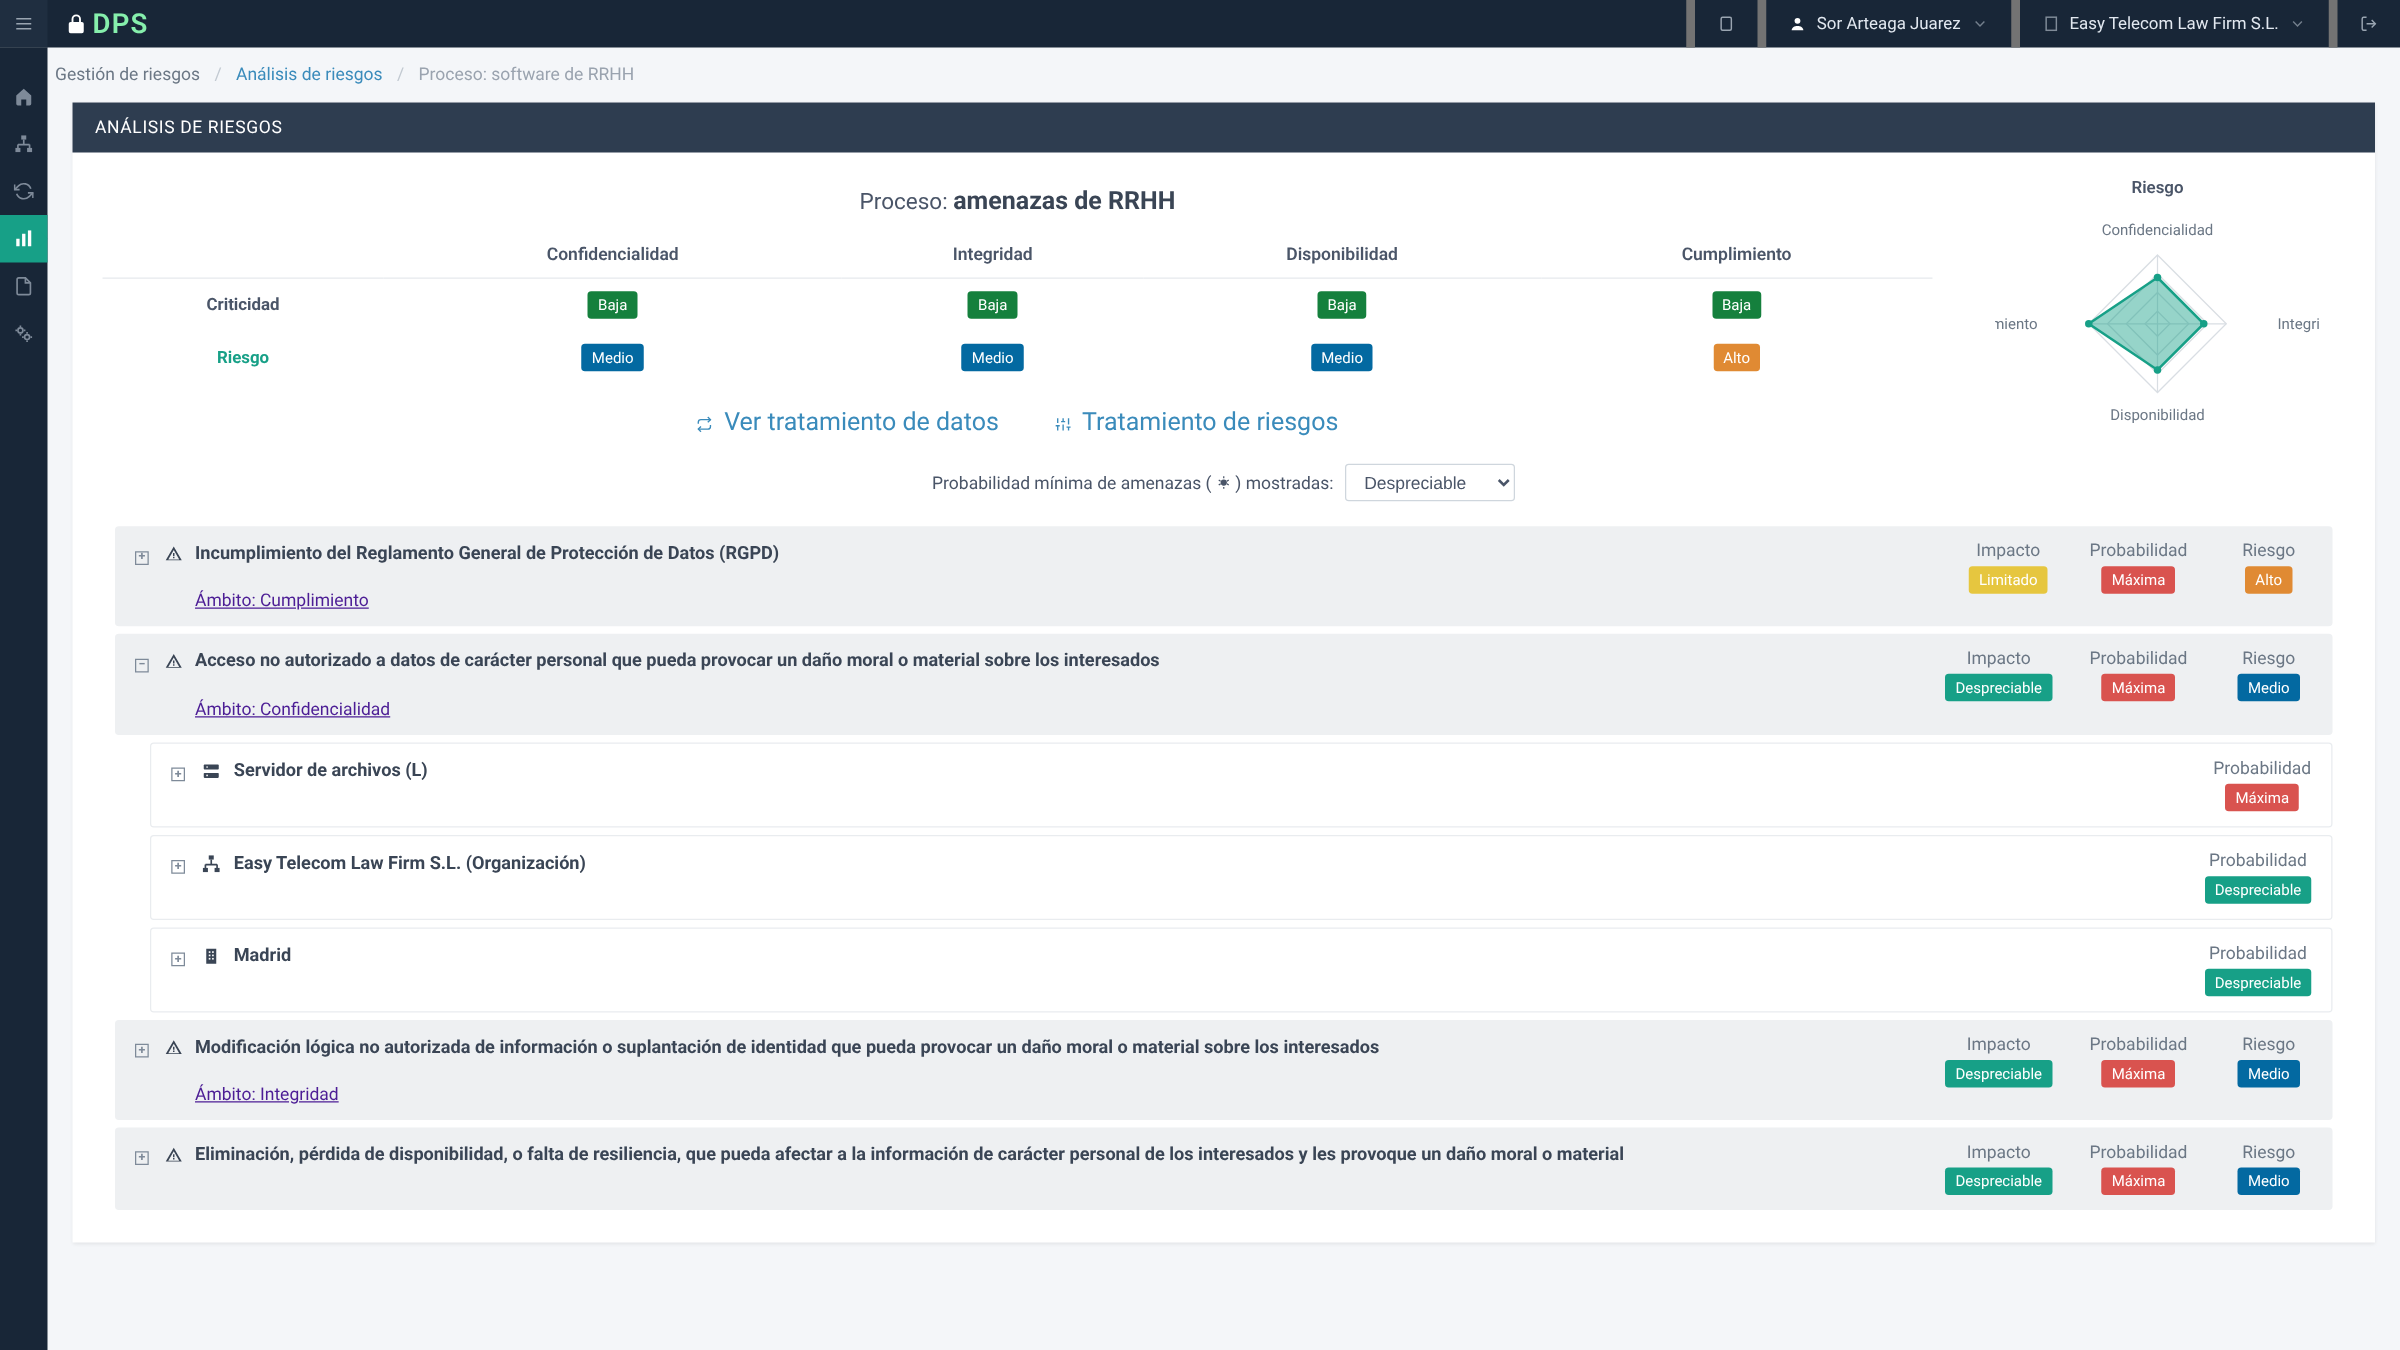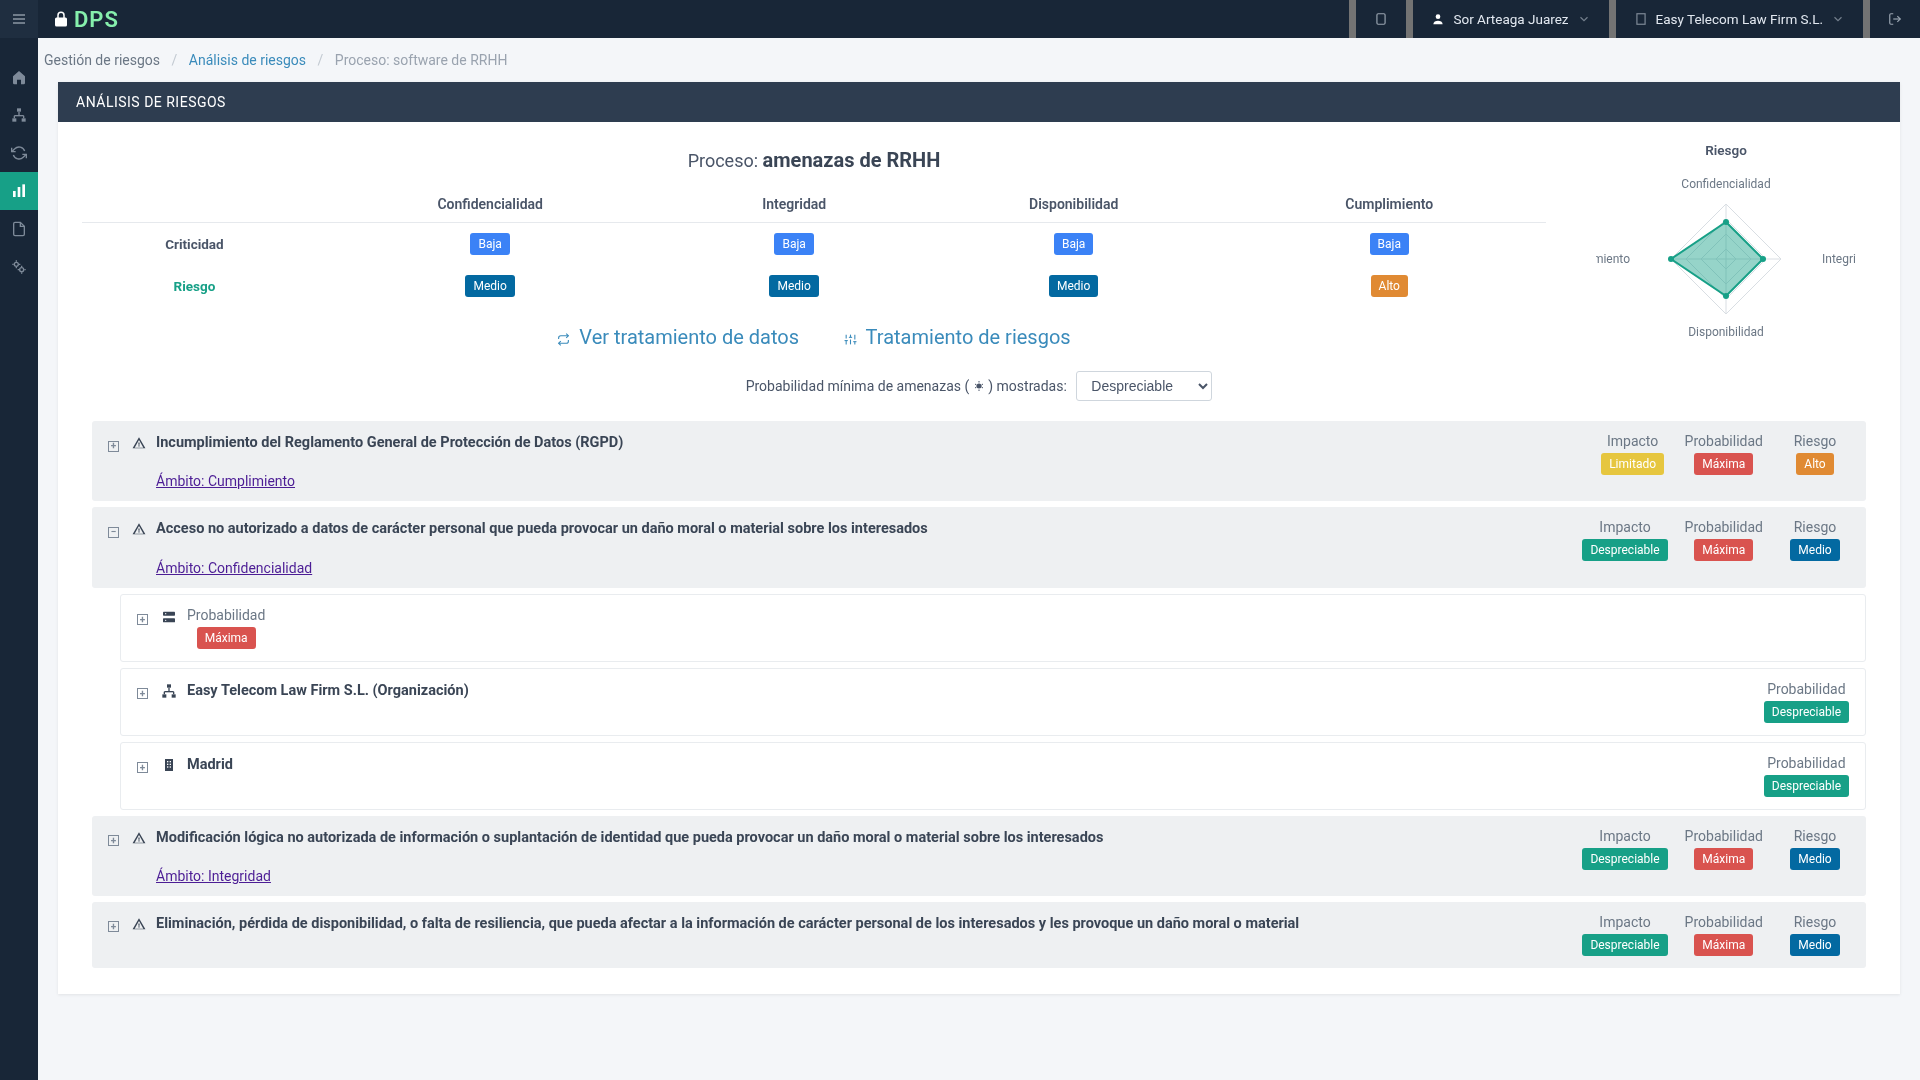--- a/index.html
+++ b/index.html
@@ -43,21 +43,21 @@
   .top-flex { display:flex; gap:30px; }
   .table-wrap { flex:1; }
   table.risk { width:100%; border-collapse:collapse; }
   table.risk th, table.risk td { text-align:center; padding:10px 8px; }
   table.risk thead th { font-weight:600; color:#4a5568; font-size:14px; }
   table.risk tbody tr:first-child td, table.risk tbody tr:first-child th.rowh { border-top:1px solid #e6e9ed; }
   table.risk th.rowh { font-weight:700; color:#4a5568; }
   table.risk th.rowh.link { color:#17a087; font-weight:700; }
   
   .badge { display:inline-block; padding:2px 8px; border-radius:3px; font-size:12px; color:#fff; line-height:1.5; }
-  .b-baja { background:#3b82f6; }
+  .b-baja { background:#15803d; }
   .b-medio { background:#0369a1; }
   .b-alto { background:#e08a33; }
   .b-limitado { background:#e6c63f; }
   .b-maxima { background:#d9534f; }
   .b-despreciable { background:#17a087; }
   
   .links-row { text-align:center; margin:18px 0 4px; }
   .links-row a { color:#3a8bbb; text-decoration:none; margin:0 20px; font-size:20px; }
   .links-row a svg { width:13px; height:13px; vertical-align:-2px; margin-right:4px; }
   
@@ -71,21 +71,21 @@
   .radar-label { font-size:12px; fill:#6b7785; }
   
   
   .threats { margin:20px 10px 0; }
   .threat-row { background:#eef0f2; border-radius:3px; padding:12px 16px; margin-bottom:6px; display:flex; align-items:flex-start; gap:10px; }
   .threat-row .exp { width:14px; height:14px; margin-top:3px; flex-shrink:0; cursor:pointer; }
   .threat-row .warn { width:14px; height:14px; margin-top:3px; flex-shrink:0; }
   .threat-row .body { flex:1; }
   .threat-title { font-weight:700; color:#3a4555; font-size:14.5px; line-height:1.4; }
   .threat-sub { color:#4c1d95; font-size:14px; margin-top:20px;text-decoration:underline; }
-  .threat-metrics { display:flex; gap:17px; text-align:center; align-items:flex-start; }
+  .threat-metrics { display:flex; gap:30px; text-align:center; align-items:flex-start; }
   .metric { min-width:70px; }
   .metric-label { font-size:14px; color:#6b7785; margin-bottom:4px; }
   
   .threat-row.child { background:#fff; border:1px solid #e9ecef; margin-left:28px; }
   .threat-row.child .threat-metrics { gap:0; }
   .child-icon { width:16px; height:16px; margin-top:2px; flex-shrink:0; }
   
   
   .exp-box { border:1.2px solid #7e8a99; width:11px; height:11px; display:inline-flex; align-items:center; justify-content:center; font-size:10px; line-height:1; color:#7e8a99; font-weight:700; cursor:pointer;}
   
@@ -341,20 +341,23 @@
               </div>
             </div>
             <div class="threat-row child">
               <span class="exp"><span class="exp-box">+</span></span>
               <span class="child-icon"><svg viewBox="0 0 24 24" fill="#3a4555">
                   <rect x="3" y="4" width="18" height="6" rx="1"></rect>
                   <rect x="3" y="14" width="18" height="6" rx="1"></rect>
                   <circle cx="7" cy="7" r="1" fill="#fff"></circle>
                   <circle cx="7" cy="17" r="1" fill="#fff"></circle>
                 </svg></span>
+              <div class="body">
+                <div class="threat-title">Servidor de archivos (L)</div>
+              </div>
               <div class="threat-metrics">
                 <div class="metric"><div class="metric-label">Probabilidad</div><span class="badge b-maxima">Máxima</span></div>
               </div>
             </div>
             <div class="threat-row child">
               <span class="exp"><span class="exp-box">+</span></span>
               <span class="child-icon"><svg viewBox="0 0 24 24" fill="#3a4555">
                   <rect x="9" y="2" width="6" height="5"></rect>
                   <rect x="2" y="17" width="6" height="5"></rect>
                   <rect x="16" y="17" width="6" height="5"></rect>

